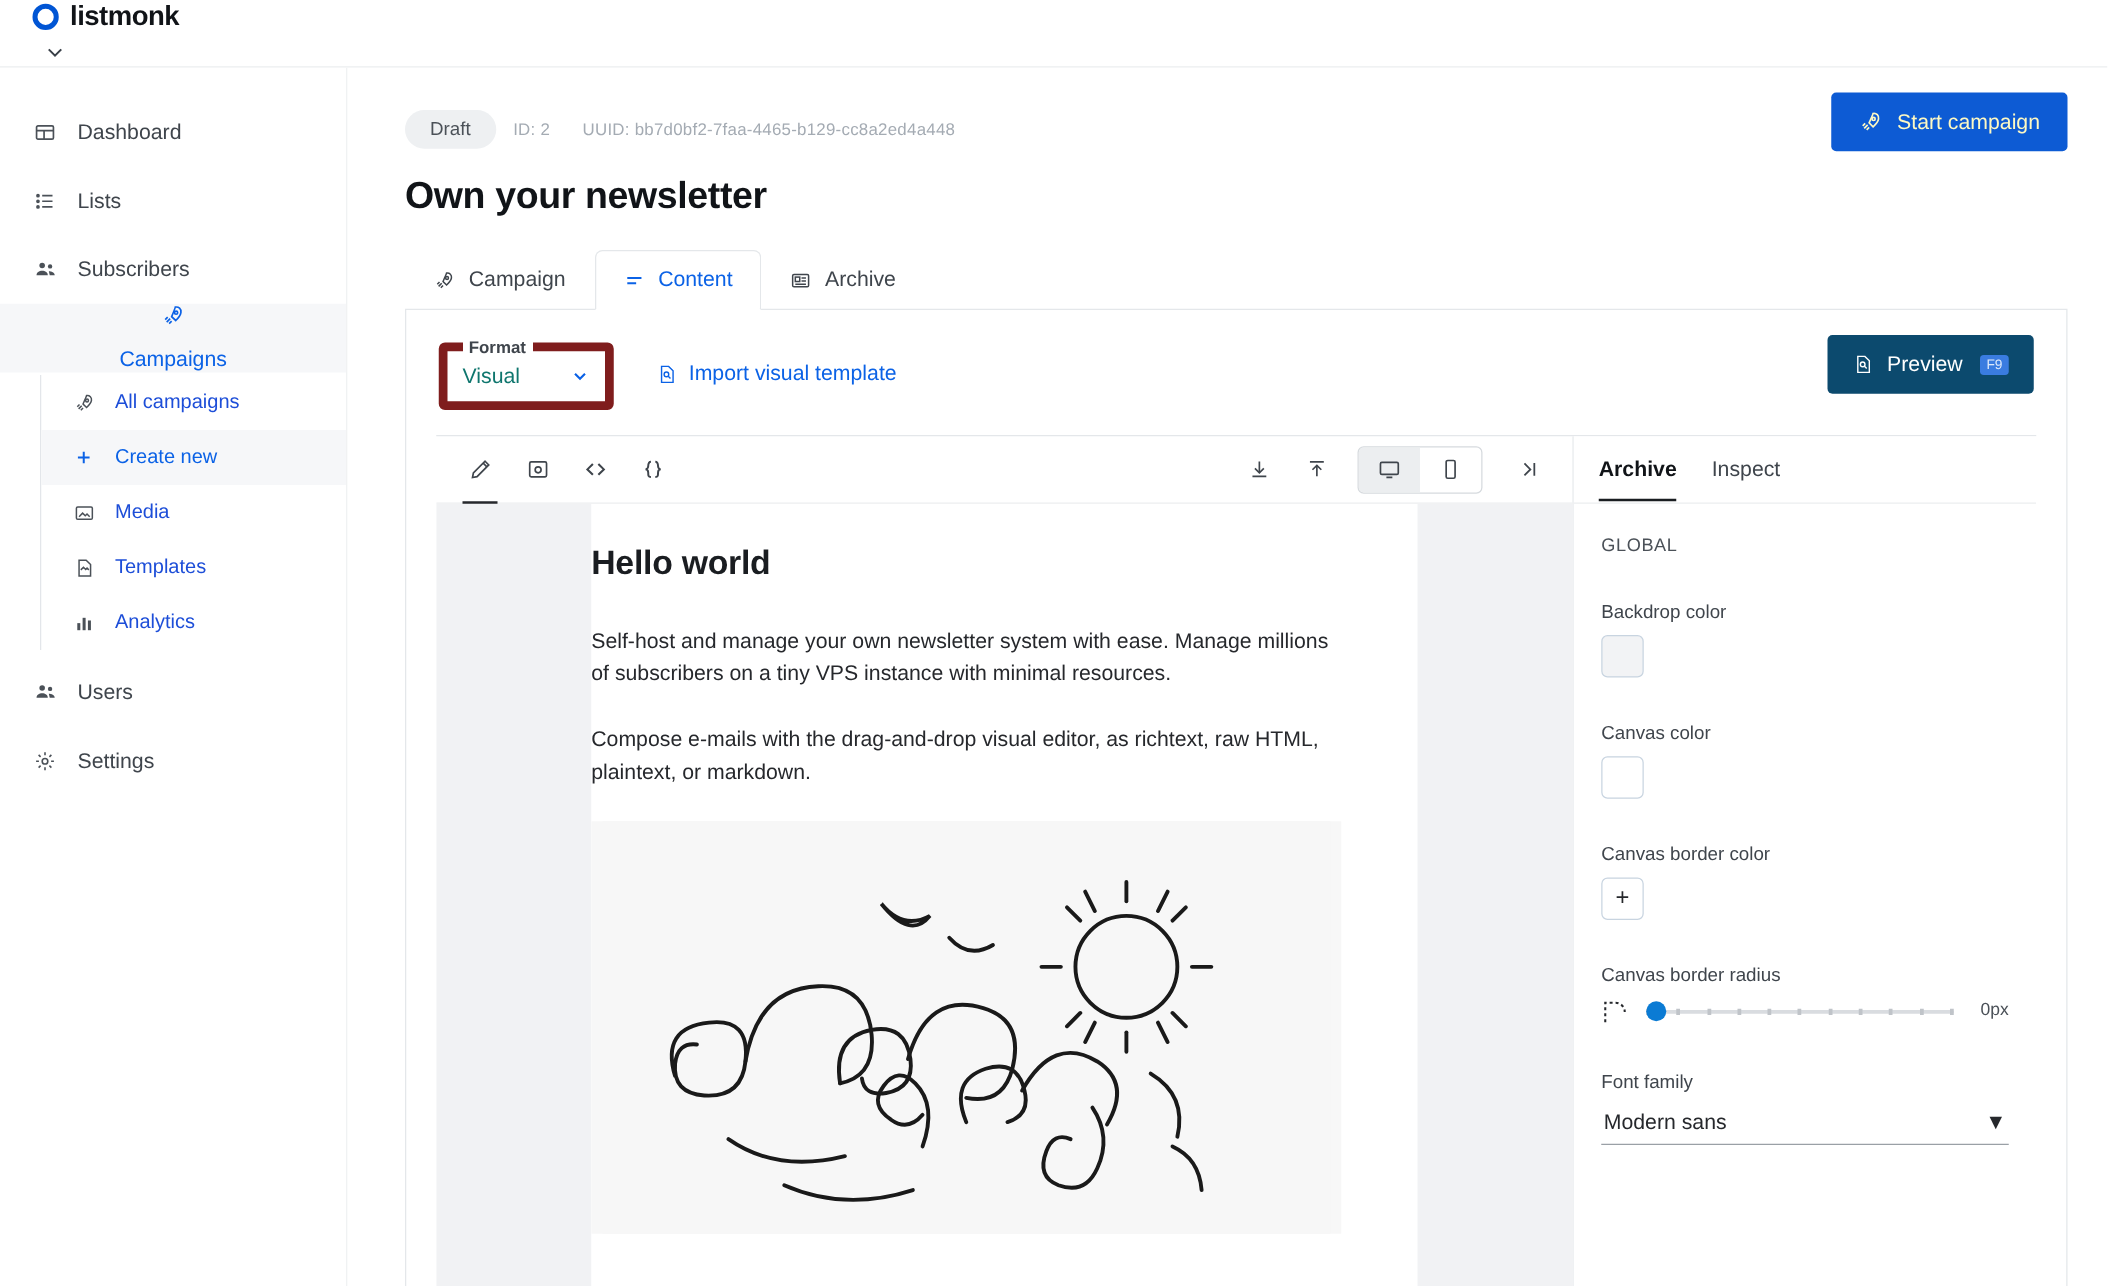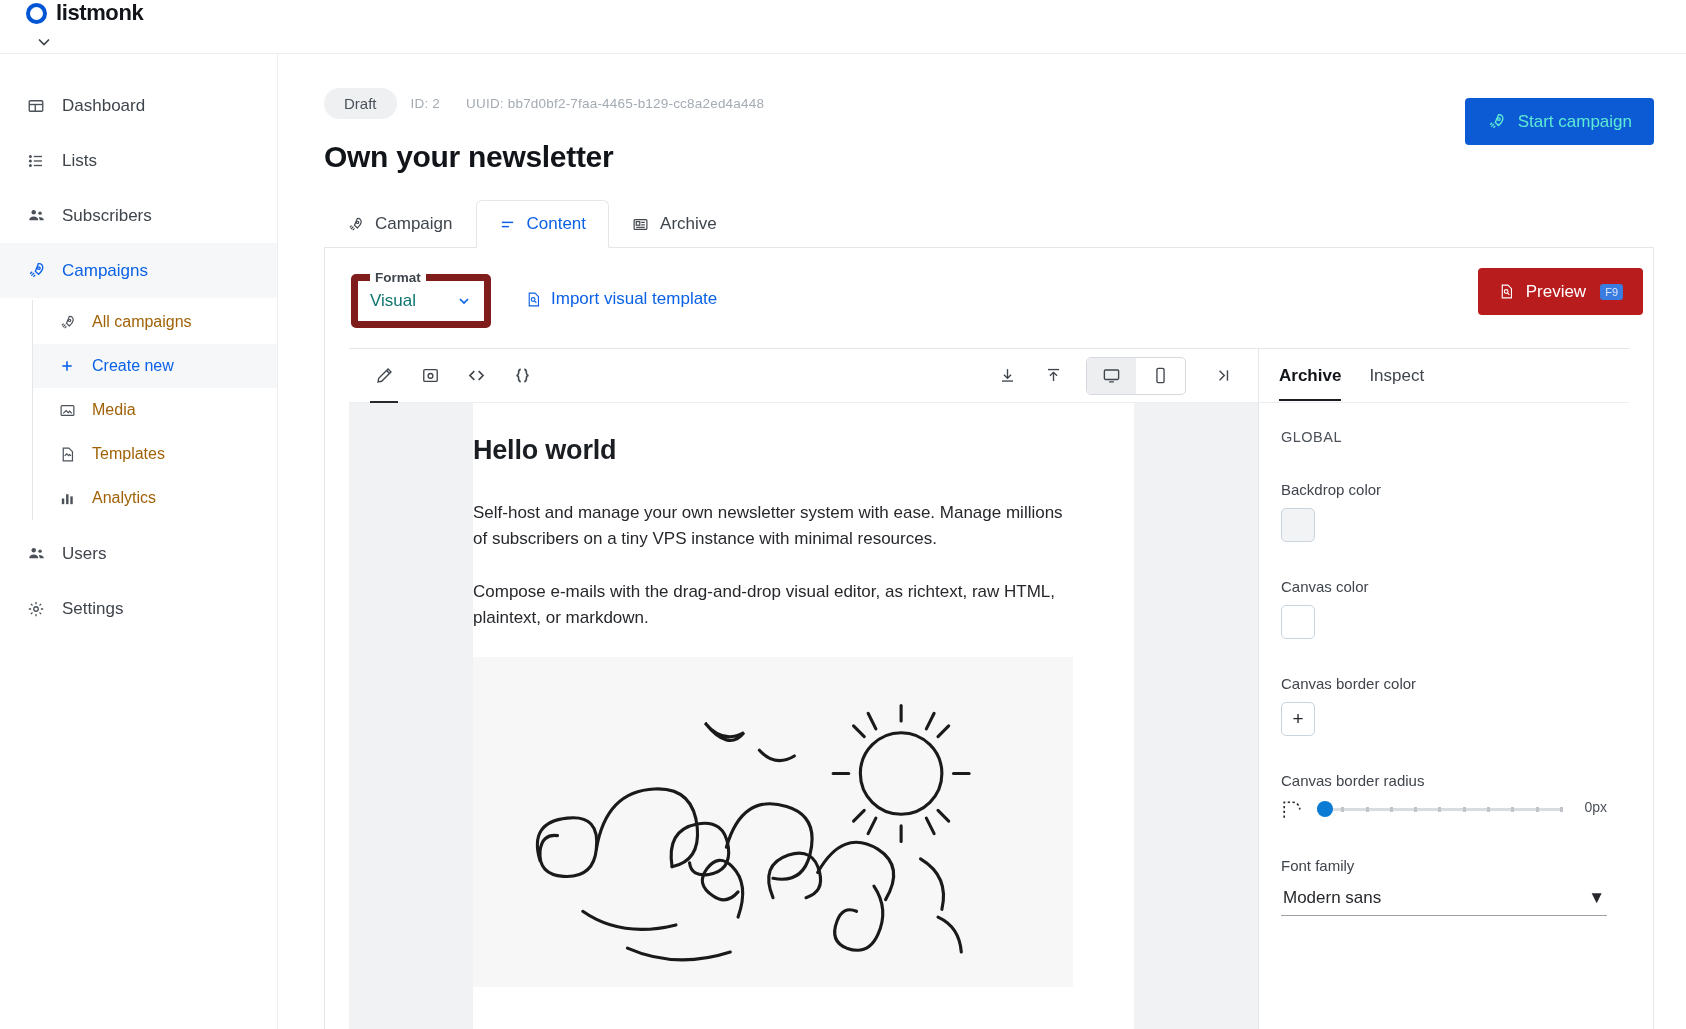--- a/index.html
+++ b/index.html
@@ -39,41 +39,41 @@
     border-right: 1px solid #eceef0;
     padding-top: 24px;
     overflow: hidden;
   }
   .nav-item {
     display: flex; align-items: center; gap: 16px;
     height: 55px; padding: 0 26px;
     font-size: 17px; color: #3f454c; cursor: pointer;
   }
   .nav-item .ic { width: 20px; display: flex; justify-content: center; color: #4b5158; }
-  .nav-item.active { background: #f6f7f9; color: #0b62e6; }
+  .nav-item.active { background: #f6f7f9; color: #0b62e6; flex-direction: column; }
   .nav-item.active .ic { color: #0b62e6; }
   .subnav { margin: 2px 0 6px 32px; border-left: 1px solid #e3e6ea; }
   .subnav .nav-item {
-    height: 44px; font-size: 16px; padding-left: 24px; gap: 15px; color: #a16207;
+    height: 44px; font-size: 16px; padding-left: 24px; gap: 15px; color: #1d4ed8;
   }
   .subnav .nav-item.sub-active { background: #f6f7f9; color: #0b62e6; }
   .subnav .nav-item.sub-active .ic { color: #0b62e6; }
   
   .main { flex: 1; background: #fff; padding: 34px 32px 0 46px; overflow: hidden; position: relative; }
   .crumbrow { display: flex; align-items: center; gap: 14px; }
   .badge-draft {
     background: #eef0f2; color: #4b5158; font-size: 15px;
     border-radius: 20px; padding: 7px 20px;
   }
   .meta { font-size: 13.5px; color: #a4abb3; letter-spacing: .2px; }
   .meta + .meta { margin-left: 12px; }
   .page-title { font-size: 30px; font-weight: bold; margin-top: 21px; color: #111418; letter-spacing: -.3px; }
   .btn-primary {
-    position: absolute; top: 44px; right: 32px;
-    background: #0d5bd4; color: #5eead4; border: none; border-radius: 4px;
+    position: absolute; top: 20px; right: 32px;
+    background: #0d5bd4; color: #fef9c3; border: none; border-radius: 4px;
     height: 47px; padding: 0 22px; font-size: 17px; cursor: pointer;
     display: flex; align-items: center; gap: 12px;
     font-family: "Liberation Sans", sans-serif;
   }
   
   .tabs { display: flex; margin-top: 26px; position: relative; }
   .tabs::after {
     content: ""; position: absolute; left: 0; right: 0; bottom: 0;
     height: 1px; background: #e4e7ea;
   }
@@ -98,22 +98,22 @@
   .fieldset .sel {
     display: flex; align-items: center; justify-content: space-between;
     font-size: 17px; color: #0f766e; height: 32px; cursor: pointer;
   }
   .chev { color: #0b62e6; font-size: 13px; }
   .link-import {
     display: flex; align-items: center; gap: 9px;
     color: #0b62e6; font-size: 17px; margin-left: 34px; cursor: pointer;
   }
   .btn-preview {
-    position: absolute; right: 10px; top: 20px;
-    background: #b91c1c; color: #fff; border: none; border-radius: 4px;
+    position: absolute; right: 26px; top: 20px;
+    background: #0c4a6e; color: #fff; border: none; border-radius: 4px;
     height: 47px; padding: 0 20px; font-size: 17px; cursor: pointer;
     display: flex; align-items: center; gap: 11px;
     font-family: "Liberation Sans", sans-serif;
   }
   .kbd {
     background: #3a7ce0; color: #dce9fb; font-size: 11px;
     border-radius: 3px; padding: 2px 5px; margin-left: 3px;
   }
   
   .editor-wrap { flex: 1; display: flex; border-top: 1px solid #e4e7ea; margin: 0 24px; overflow: hidden; }

